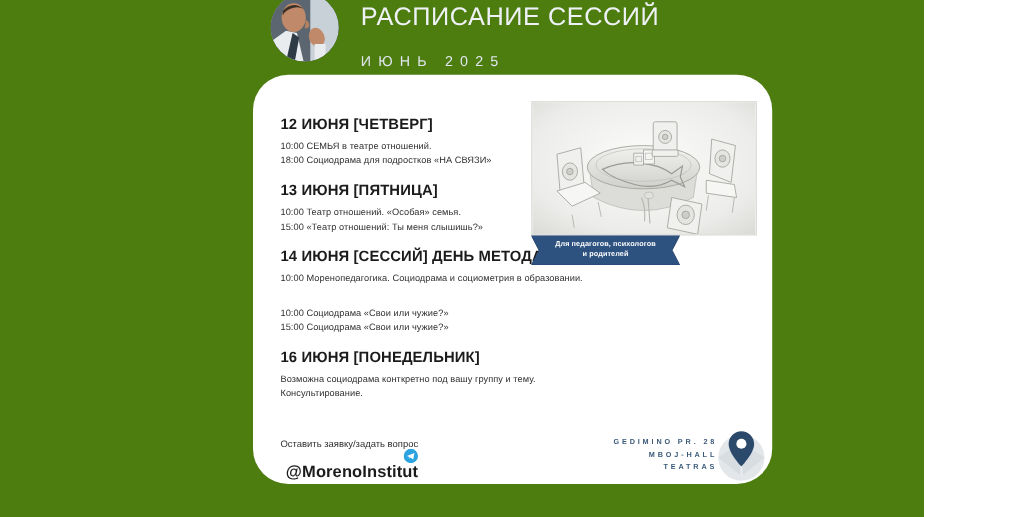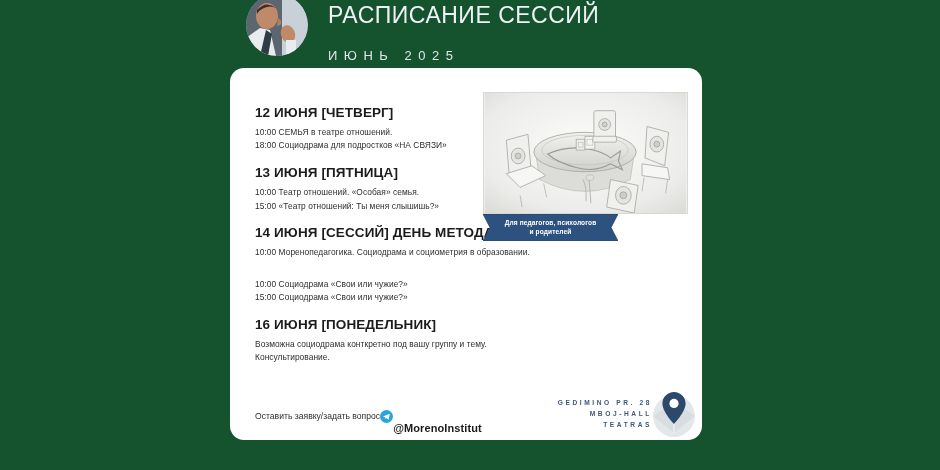--- a/index.html
+++ b/index.html
@@ -8,23 +8,23 @@
   }
   body {
     width: 940px;
     height: 470px;
     overflow: hidden;
     font-family: "Liberation Sans", sans-serif;
     background: #ffffff;
   }
   .poster {
     position: relative;
-    width: 940px;
+    width: 840px;
     height: 470px;
-    background: #14532d;
+    background: #4d7c0f;
     overflow: hidden;
   }
 
   
   .header {
     position: absolute;
     left: 246px;
     top: 0;
     width: 440px;
     height: 70px;
@@ -74,21 +74,21 @@
   }
 
   
   .card {
     position: absolute;
     left: 230px;
     top: 68px;
     width: 472px;
     height: 372px;
     background: #ffffff;
-    border-radius: 14px;
+    border-radius: 32px;
   }
 
   .schedule {
     position: absolute;
     left: 25px;
     top: 38px;
     width: 330px;
   }
 
   .day-block { margin-bottom: 13px; }
@@ -152,37 +152,37 @@
     padding-right: 6px;
     box-sizing: border-box;
   }
 
   
   .contact {
     position: absolute;
     left: 25px;
     top: 330px;
     display: flex;
-    align-items: center;
+    align-items: flex-end;
     gap: 0;
+    flex-direction: column;
   }
   .contact-label {
     font-size: 8.6px;
     color: #2e2e2e;
     white-space: nowrap;
   }
   .tg-icon { width: 13px; height: 13px; flex: 0 0 auto; }
   .tg-icon svg { display:block; width:100%; height:100%; }
   .contact-handle {
-    font-size: 11px;
+    font-size: 15px;
     font-weight: bold;
     color: #1b1b1b;
     white-space: nowrap;
     letter-spacing: 0.1px;
-    margin-top: 24px;
   }
 
   
   .address {
     position: absolute;
     left: 290px;
     top: 326px;
     width: 180px;
     height: 46px;
   }

